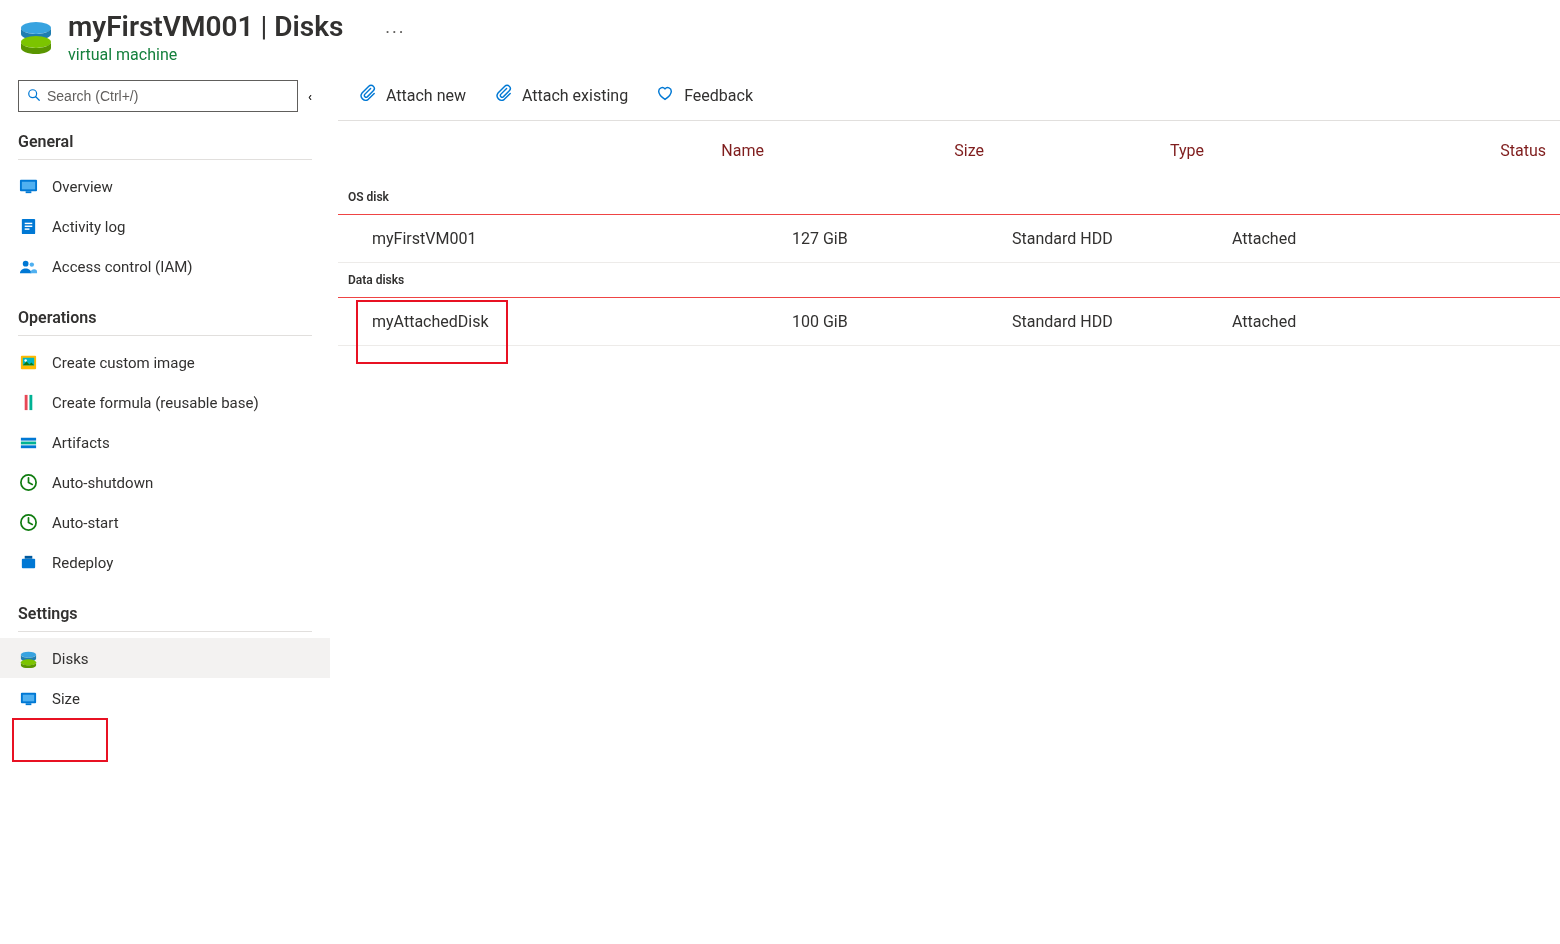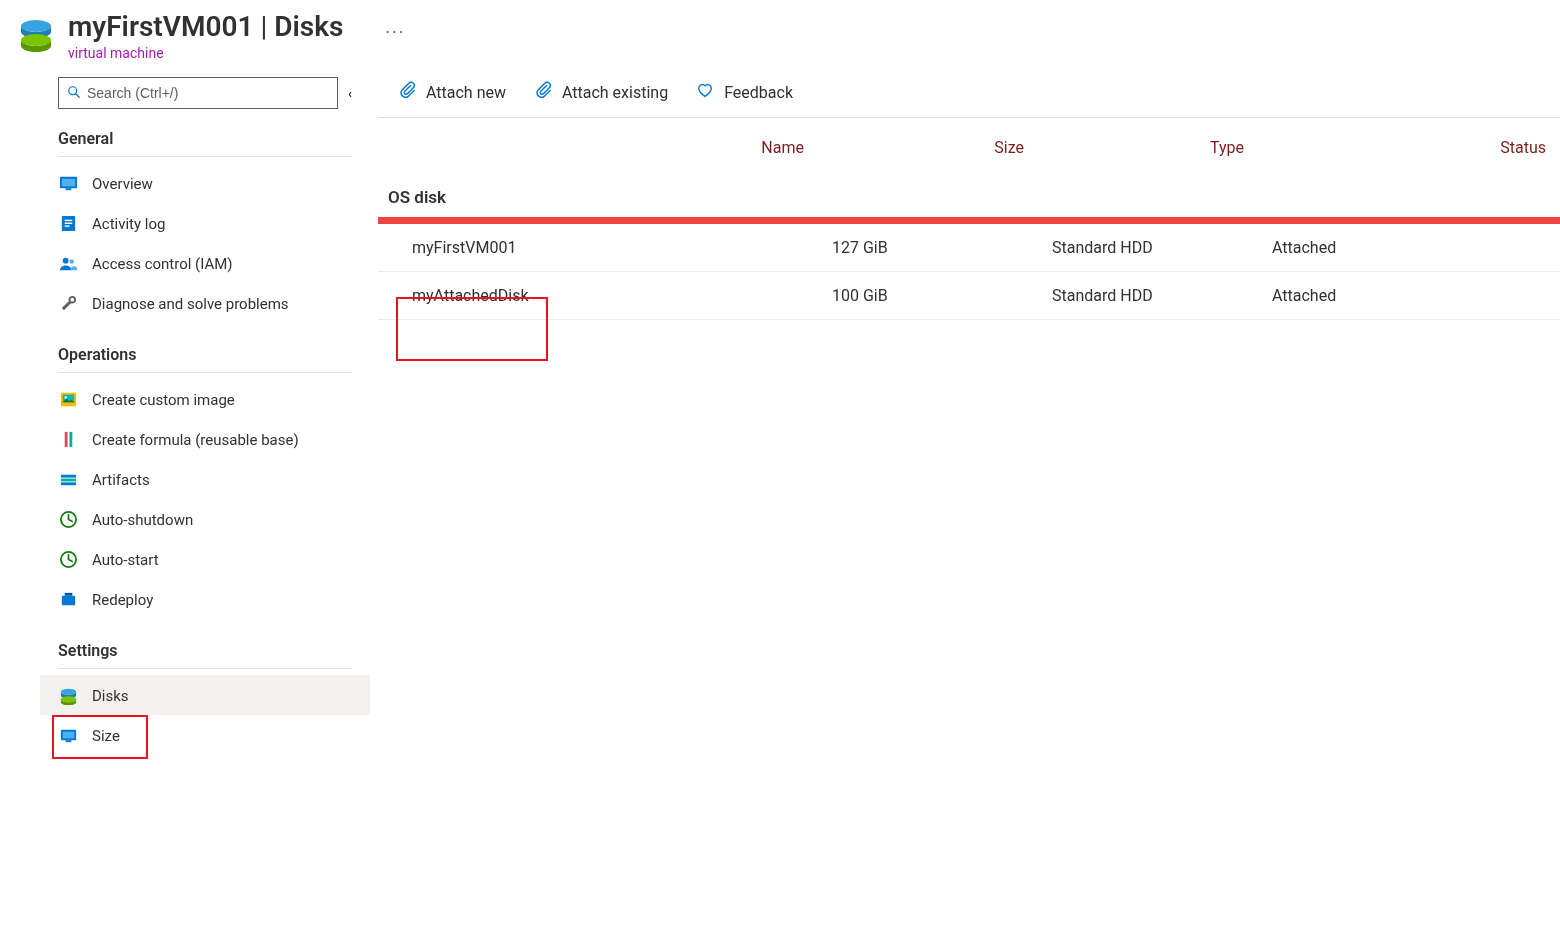--- a/index.html
+++ b/index.html
@@ -22,22 +22,22 @@
   }
   .header-icon svg { width: 36px; height: 36px; }
   .header-title-block { display: flex; flex-direction: column; gap: 2px; }
   .header-title {
     font-size: 28px;
     font-weight: 600;
     color: #323130;
   }
   .header-title .sep { font-weight: 400; color: #323130; }
   .header-sub {
-    font-size: 14px;
-    color: #a21caf;
+    font-size: 16px;
+    color: #15803d;
     font-weight: 400;
   }
   .header-ellipsis {
     margin-left: 28px;
     font-size: 18px;
     color: #605e5c;
     letter-spacing: 2px;
     align-self: flex-start;
     padding-top: 12px;
     cursor: pointer;
@@ -167,23 +167,23 @@
     font-size: 16px;
     padding: 20px 14px 20px 14px;
     color: #7f1d1d;
   }
   .disk-table th.col-name { width: 440px; padding-left: 34px; }
   .disk-table th.col-size { width: 220px; }
   .disk-table th.col-type { width: 220px; }
   .disk-table th.col-status { width: auto; }
   .group-row td {
     font-weight: 600;
-    font-size: 17px;
+    font-size: 12px;
     padding: 10px 16px 10px 10px;
-    border-bottom: 7px solid #ef4444;
+    border-bottom: 1px solid #ef4444;
   }
   .data-row td {
     font-size: 16px;
     padding: 14px 14px;
     border-bottom: 1px solid #edebe9;
     color: #323130;
   }
   .data-row td.name-cell { padding-left: 34px; }
   .highlight-box-attached {
     position: absolute;
@@ -211,21 +211,21 @@
         <span class="sep">|</span>
         <span>Disks</span>
       </div>
       <div class="header-sub">virtual machine</div>
     </div>
     <span class="header-ellipsis">···</span>
   </div>
 
   <div class="body">
 
-    <div class="sidebar" style="position:relative;margin-left:40px;">
+    <div class="sidebar" style="position:relative;">
       <div class="search-row">
         <div class="search-box">
           <span class="icon">
             <svg viewBox="0 0 16 16" width="14" height="14">
                 <circle cx="6.5" cy="6.5" r="4.5" fill="none" stroke="#0078d4" stroke-width="1.4"></circle>
                 <line x1="10" y1="10" x2="14" y2="14" stroke="#0078d4" stroke-width="1.4" stroke-linecap="round"></line>
               </svg>
           </span>
           <input type="text" placeholder="Search (Ctrl+/)" style="">
         </div>
@@ -260,28 +260,20 @@
         <div class="nav-item">
           <span class="icon">
               <svg viewBox="0 0 20 20">
                 <circle cx="7" cy="7" r="3" fill="#0078d4"></circle>
                 <circle cx="13.5" cy="8" r="2.3" fill="#50b0f0"></circle>
                 <path d="M1 17c0-3 3-5 6-5s6 2 6 5" fill="#0078d4"></path>
                 <path d="M12 17c0-2.2 1.8-4 4-4s3 1 3 3v1" fill="#50b0f0"></path>
               </svg>
             </span>
           <span>Access control (IAM)</span>
-        </div>
-        <div class="nav-item">
-          <span class="icon">
-              <svg viewBox="0 0 20 20">
-                <path d="M14 2a4 4 0 0 0-3.7 5.5L3 14.8l2.2 2.2 7.3-7.3A4 4 0 1 0 14 2zm0 2a2 2 0 1 1 0 4 2 2 0 0 1 0-4z" fill="#605e5c"></path>
-              </svg>
-            </span>
-          <span>Diagnose and solve problems</span>
         </div>
 
         <div class="section-label" style="margin-top:16px;">Operations</div>
         <hr class="section-divider">
         <div class="nav-item">
           <span class="icon">
               <svg viewBox="0 0 20 20">
                 <rect x="2" y="3" width="16" height="14" rx="1" fill="#ffb900"></rect>
                 <rect x="4" y="5" width="12" height="8" fill="#00b7c3"></rect>
                 <circle cx="7" cy="8" r="1.3" fill="#fff"></circle>
@@ -400,20 +392,23 @@
           <tbody>
             <tr class="group-row">
               <td colspan="4">OS disk</td>
             </tr>
             <tr class="data-row">
               <td class="name-cell">myFirstVM001</td>
               <td>127 GiB</td>
               <td>Standard HDD</td>
               <td>Attached</td>
             </tr>
+            <tr class="group-row">
+              <td colspan="4">Data disks</td>
+            </tr>
             <tr class="data-row">
               <td class="name-cell" id="attached-name-cell">myAttachedDisk</td>
               <td>100 GiB</td>
               <td>Standard HDD</td>
               <td>Attached</td>
             </tr>
           </tbody>
         </table>
         <div id="hl-attached" class="highlight-box-attached" style="left: 26px; top: 178.5px; width: 152px; height: 64px;"></div>
       </div>

